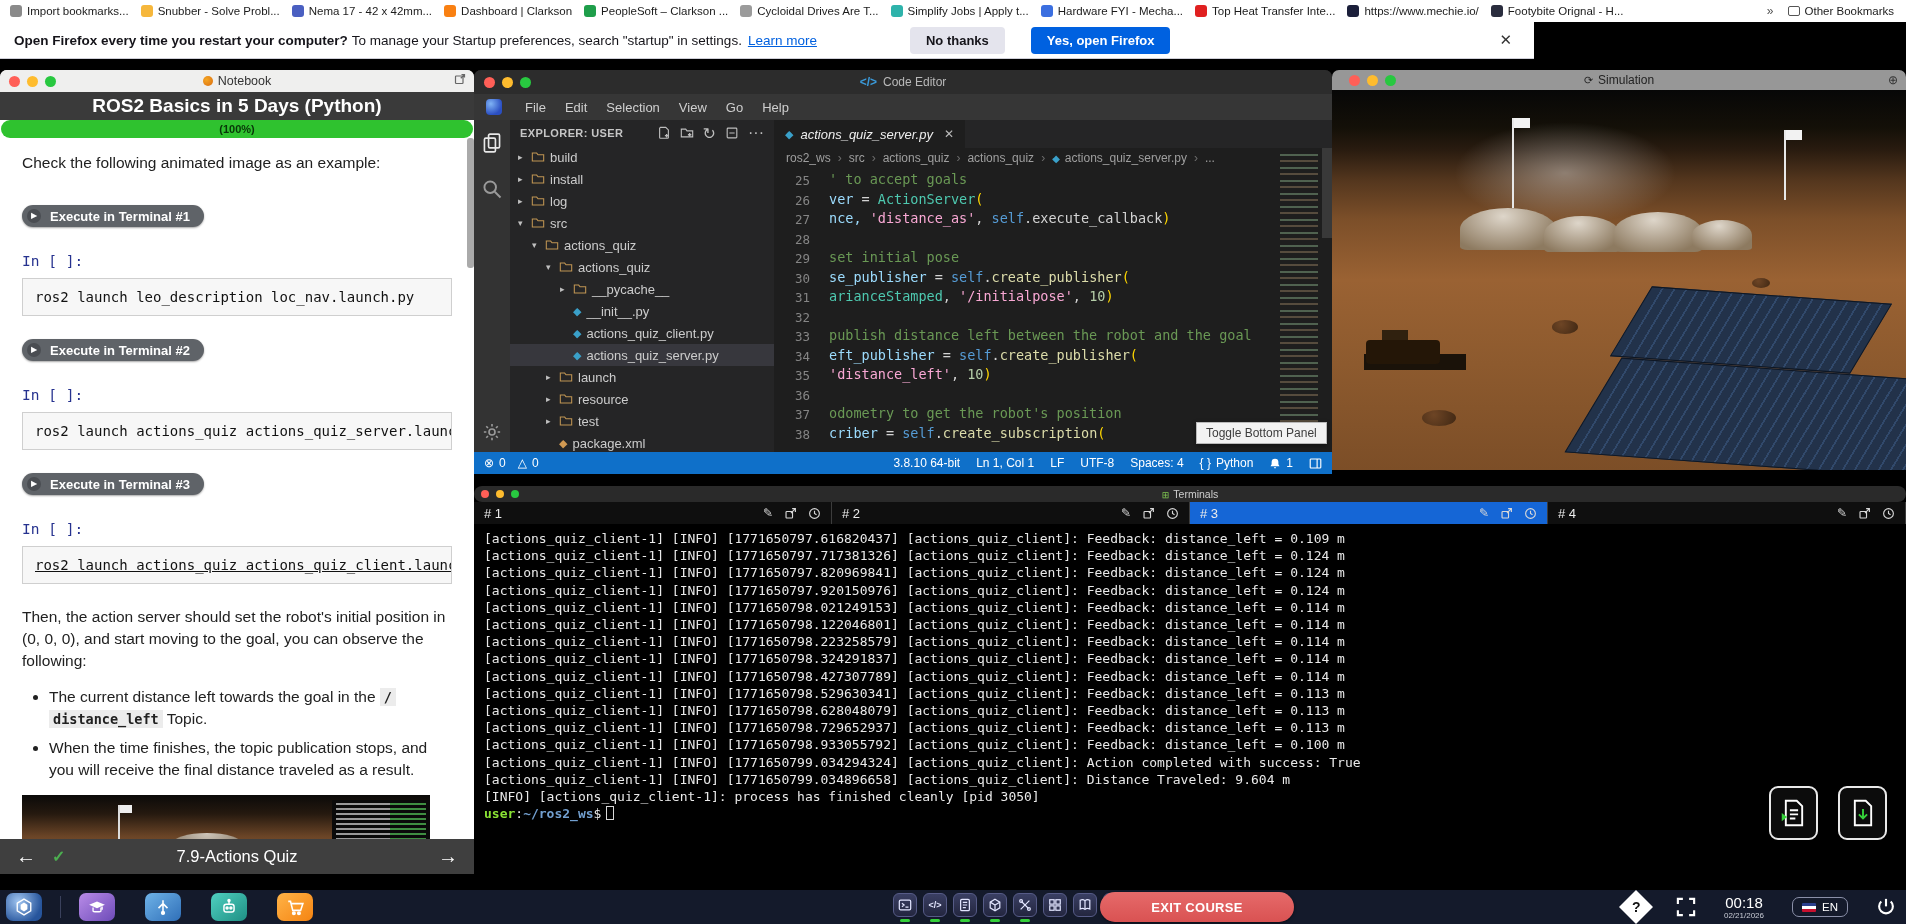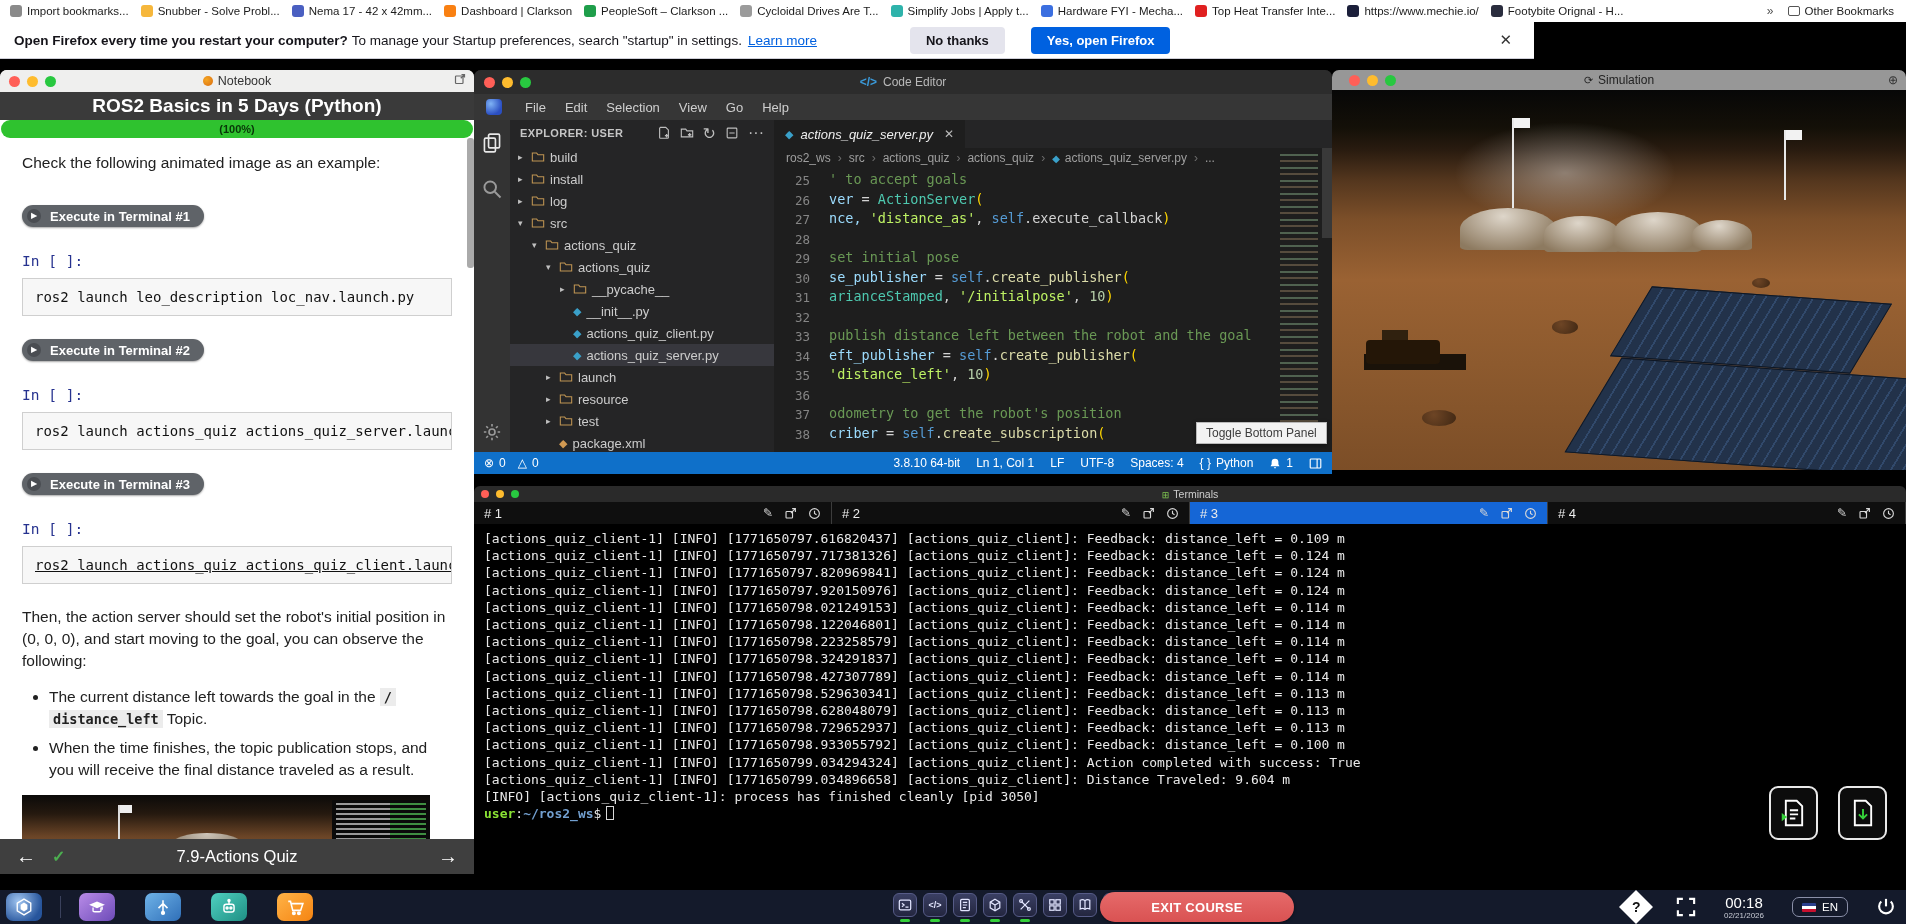--- a/index.html
+++ b/index.html
@@ -93,21 +93,21 @@
   #ed-tab .pyico { color:#3aa0c9; font-size:11px; }
   #ed-tab .tname { color:#eee; font-size:13px; font-style:italic; }
   #ed-tab .tclose { color:#bbb; font-size:12px; margin-left:4px; }
   #breadcrumbs { height:20px; display:flex; align-items:center; gap:7px; padding:0 12px; font-size:12px; color:#9f9f9f; white-space:nowrap; }
   .bc-sep { color:#6d6d6d; }
   .bc-file:before { content:"◆"; color:#3aa0c9; font-size:10px; margin-right:5px; }
   #code-area { position:absolute; top:48px; bottom:0; left:0; right:56px; overflow:hidden; padding-top:3px; }
   .code-line { height:19.5px; display:flex; white-space:pre; font-family:"DejaVu Sans Mono",monospace; font-size:13.5px; }
   .code-line .ln { width:36px; text-align:right; color:#858585; font-size:12.5px; margin-right:19px; flex:none; line-height:19.5px; }
   .seg-cm{color:#6a9955;} .seg-id{color:#9cdcfe;} .seg-pl{color:#d4d4d4;} .seg-kw{color:#569cd6;}
-  .seg-str{color:#bef264;} .seg-num{color:#b5cea8;} .seg-fn{color:#dcdcaa;} .seg-cls{color:#4ec9b0;} .seg-gold{color:#ffd700;}
+  .seg-str{color:#f9a8d4;} .seg-num{color:#b5cea8;} .seg-fn{color:#dcdcaa;} .seg-cls{color:#4ec9b0;} .seg-gold{color:#ffd700;}
   #minimap { position:absolute; right:0; top:28px; bottom:0; width:56px; background:#1e1e1e; }
   #minimap .mm { position:absolute; left:4px; right:14px; top:6px; bottom:6px;
     background:repeating-linear-gradient(180deg, rgba(140,180,140,.45) 0 2px, transparent 2px 6px, rgba(190,160,120,.35) 6px 8px, transparent 8px 13px); }
   #minimap .slider { position:absolute; right:0; top:0; width:10px; height:90px; background:rgba(255,255,255,.12); }
   #ed-status { position:absolute; left:0; right:0; bottom:0; height:22px; background:#0f70c9; color:#fff; display:flex; align-items:center; font-size:12px; padding:0 10px; }
   #st-left { display:flex; gap:12px; align-items:center; }
   #st-right { margin-left:auto; display:flex; gap:16px; align-items:center; }
   .st-item { display:flex; align-items:center; gap:5px; white-space:nowrap; }
 
   #tooltip { position:absolute; left:1196px; top:422px; background:#f2f2f2; border:1px solid #b9b9b9; color:#3c3c3c; font-size:12px; padding:3px 9px; box-shadow:0 2px 5px rgba(0,0,0,.4); z-index:30; }
@@ -124,21 +124,21 @@
   .dome { position:absolute; background:radial-gradient(ellipse at 45% 20%,#ded6ca,#8d7a60 80%); border-radius:50% 50% 8% 8%; }
   .solar { position:absolute; background:repeating-linear-gradient(90deg,#22324a 0 10px,#31496b 10px 12px),#22324a; border:1px solid #0e1724; transform:skewX(-28deg) rotate(4deg); }
   #rover { position:absolute; left:34px; top:250px; width:74px; height:24px; background:#241607; border-radius:4px; box-shadow:-6px 10px 0 -4px #1a1209, 30px 10px 0 -4px #1a1209; }
   #rover:before { content:""; position:absolute; left:16px; top:-10px; width:26px; height:10px; background:#30210f; }
   .flagpole { position:absolute; width:2px; background:#e8e8e8; }
   .flagpole:after { content:""; position:absolute; left:2px; top:0; width:16px; height:10px; background:#f2f2f2; }
   .rock { position:absolute; border-radius:50%; background:radial-gradient(circle at 35% 30%,#6e4525,#3f2713); }
 
   
   #term-win { position:absolute; left:474px; top:486px; width:1432px; height:404px; background:#000; border-radius:6px 6px 0 0; overflow:hidden; }
-  #term-titlebar { height:16px; background:#2a2a2a; display:flex; align-items:center; padding:0 7px; position:relative; }
+  #term-titlebar { height:16px; background:#2a2a2a; display:flex; align-items:center; padding:0 7px; position:relative;border-radius:8px; }
   #term-titlebar .lights i { width:8px; height:8px; }
   #term-title { position:absolute; left:0; right:0; text-align:center; color:#cfcfcf; font-size:10.5px; }
   #term-title .tpanel { color:#7ec450; margin-right:4px; font-size:9px; }
   #term-tabs { height:22px; display:flex; background:#0c0c0c; }
   .term-tab { flex:1; display:flex; align-items:center; padding:0 10px; border-right:1px solid #3c3c3c; background:#0f0f0f; }
   .term-tab.active { background:#1566d6; }
   .term-tab .t-label { color:#ececec; font-size:13px; }
   .term-tab .t-icons { margin-left:auto; display:flex; gap:11px; align-items:center; color:#d8d8d8; font-size:12px; }
   #term-body { position:absolute; top:38px; bottom:0; left:0; right:0; padding:6px 10px; }
   .tline { font-family:"DejaVu Sans Mono",monospace; font-size:13px; line-height:17.2px; color:#e9e9e9; white-space:pre; }

